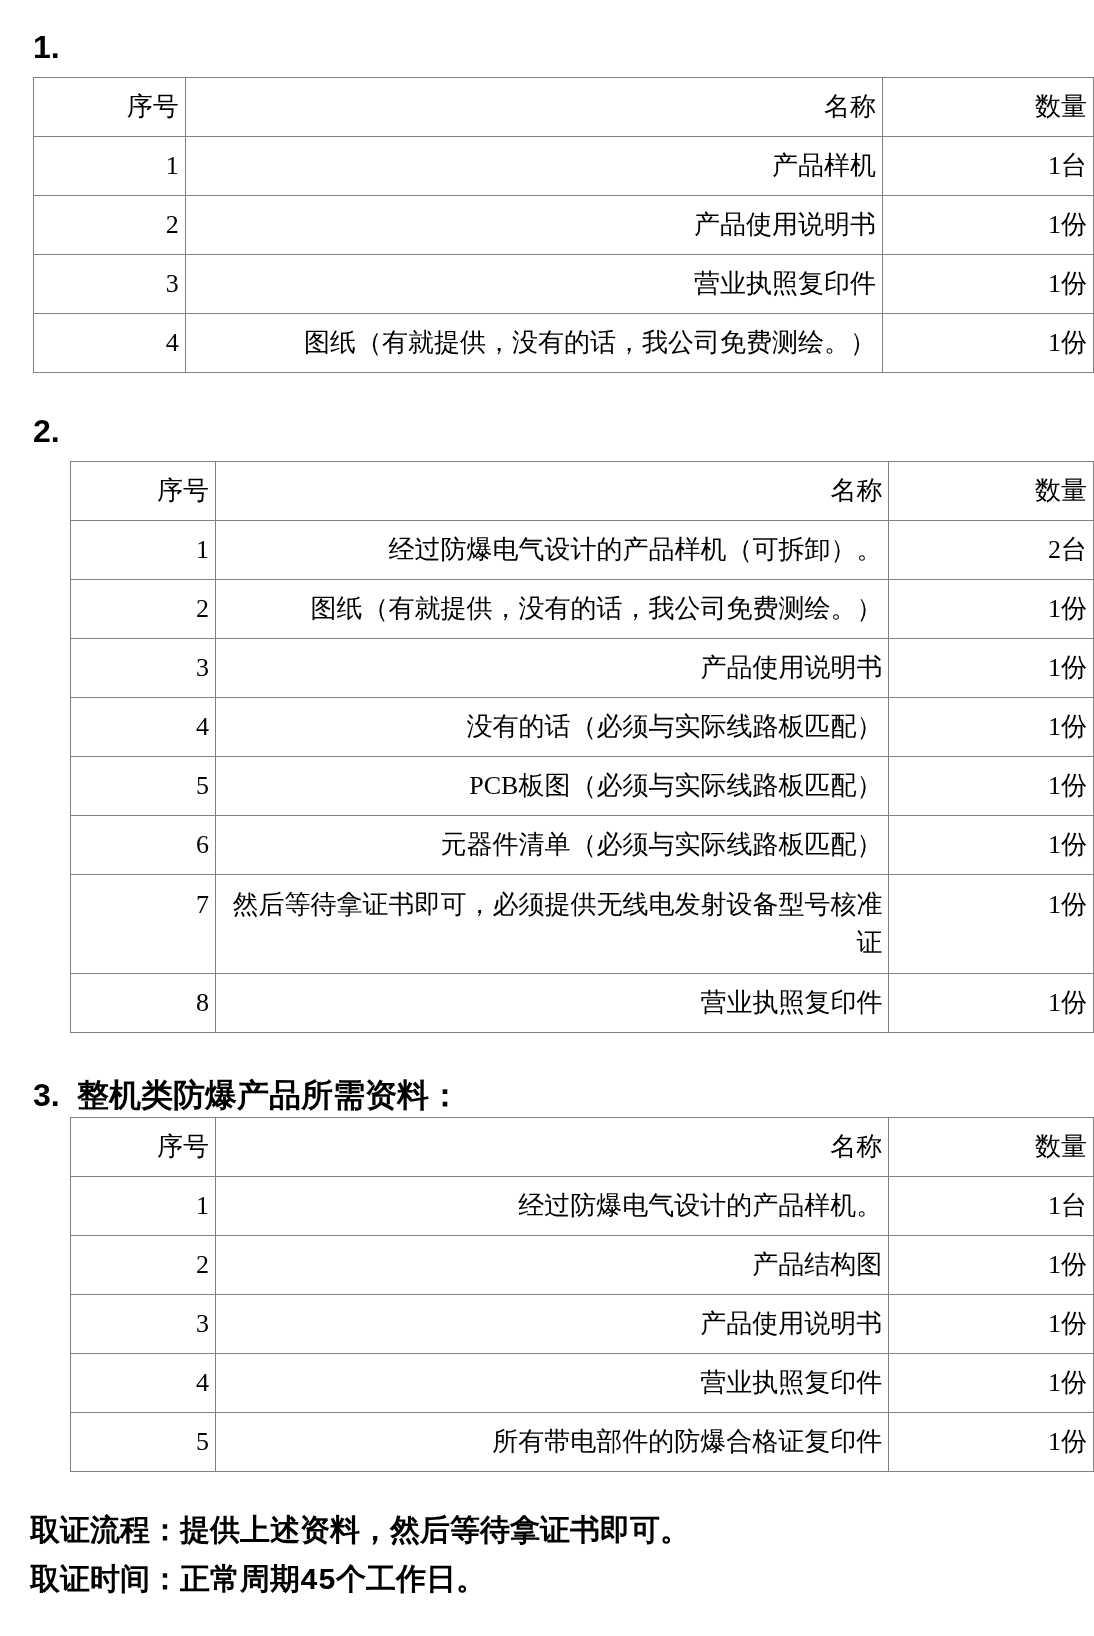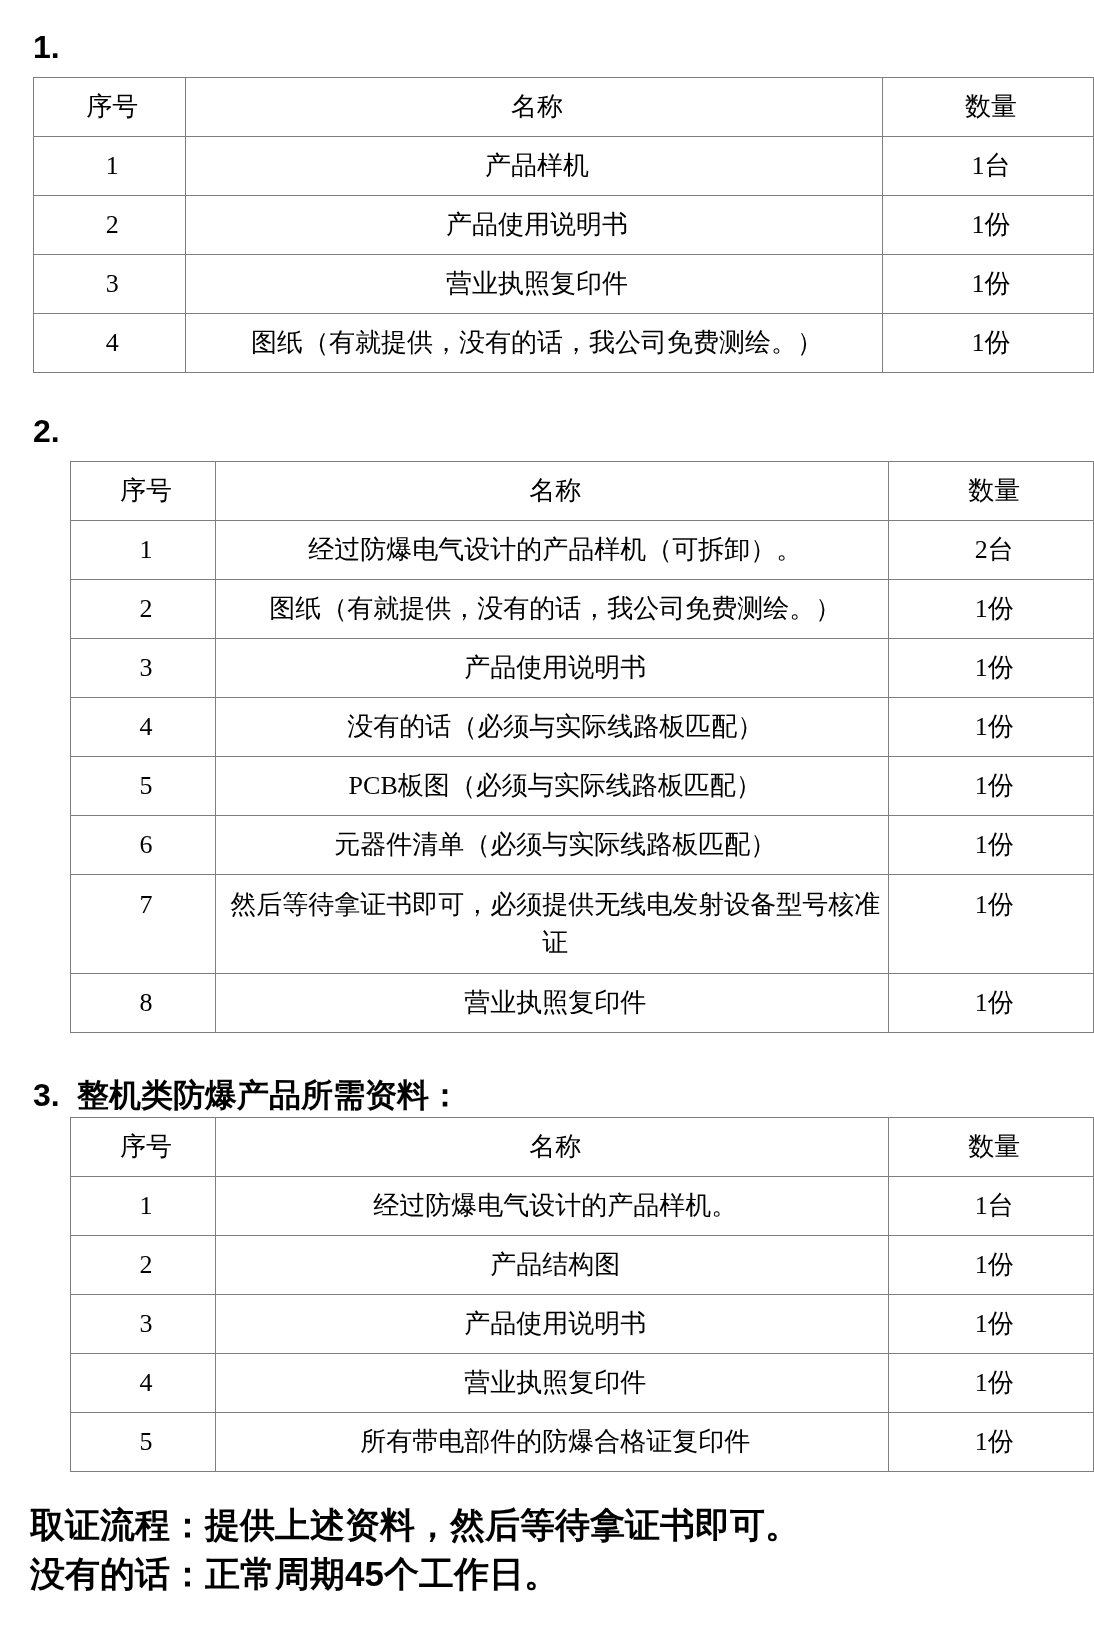--- a/index.html
+++ b/index.html
@@ -35,21 +35,21 @@
     border-collapse: collapse;
     table-layout: fixed;
     background: #fff;
   }
   td, th {
     border: 1px solid #7f7f7f;
     font-family: "Liberation Serif", "DejaVu Serif", serif;
     font-size: 26px;
     font-weight: 400;
     color: #000;
-    text-align: center;
+    text-align: right;
     vertical-align: middle;
     height: 58px;
     line-height: 38px;
     padding: 0 6px 0 12px;
     overflow: hidden;
   }
   .t1 .col-no  { width: 136px; }
   .t1 .col-name{ width: 697px; }
   .t1 .col-qty { width: 197px; }
   .t23 .col-no  { width: 130px; }
@@ -57,23 +57,23 @@
   .t23 .col-qty { width: 192px; }
 
   tr.tall td {
     vertical-align: top;
     padding-top: 11px;
     padding-bottom: 11px;
     height: auto;
   }
 
   .footer {
-    margin: 28px 0 0 30px;
-    font-family: Liberation Sans, sans-serif;
-    font-size: 35px;
+    margin: 36px 0 0 30px;
+    font-family: Liberation Mono, monospace;
+    font-size: 30px;
     line-height: 49px;
     font-weight: 700;
     color: #000;
   }
 </style>
 </head>
 <body>
 
 <div class="page">
 
@@ -203,16 +203,16 @@
         <tr>
           <td class="col-no">5</td>
           <td class="col-name">所有带电部件的防爆合格证复印件</td>
           <td class="col-qty">1份</td>
         </tr>
       </tbody>
   </table>
 
   <div class="footer">
     <div>取证流程：提供上述资料，然后等待拿证书即可。</div>
-    <div>没有的话：正常周期45个工作日。</div>
+    <div>取证时间：正常周期45个工作日。</div>
   </div>
 
 </div>
 
 </body></html>

